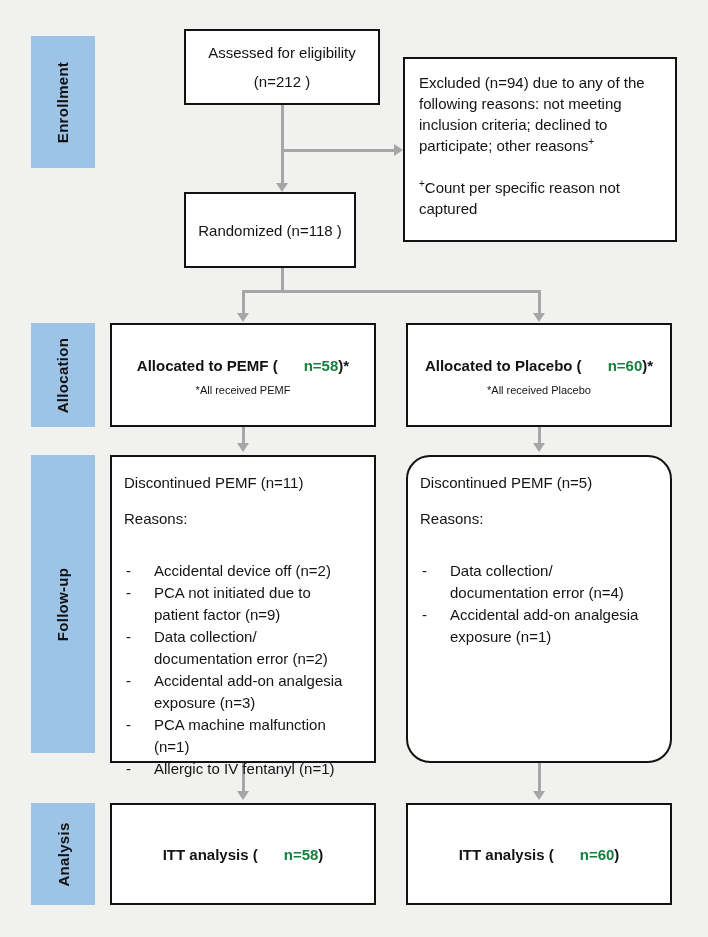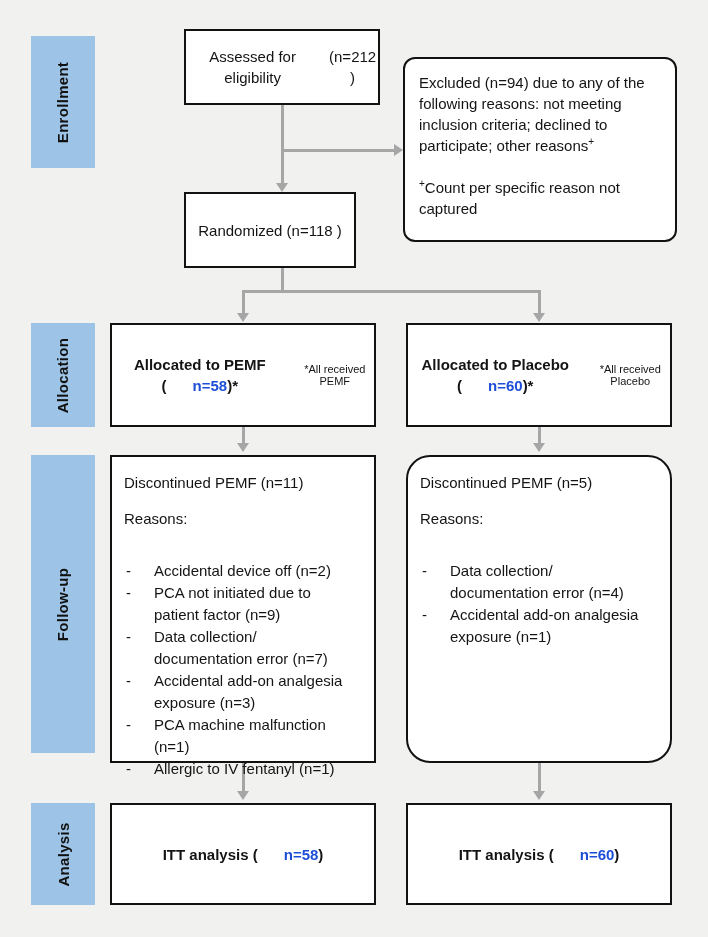--- a/index.html
+++ b/index.html
@@ -16,27 +16,27 @@
   }
   .band-label{
     transform:rotate(-90deg);white-space:nowrap;
     font-weight:bold;font-size:15px;letter-spacing:.3px;color:#111;
   }
   
   .box{
     position:absolute;background:#ffffff;border:2.5px solid #121212;
     box-sizing:border-box;
   }
-  .center{display:flex;flex-direction:row;align-items:center;justify-content:center;text-align:center;gap:8px;}
+  .center{display:flex;flex-direction:column;align-items:center;justify-content:center;text-align:center;gap:8px;}
   .txt{font-size:15px;line-height:21px;}
   .bold{font-weight:bold;}
-  .red{color:#1d4ed8;margin-left:26px;}
+  .red{color:#15803d;margin-left:26px;}
   .alloc-sub{font-size:11px;}
   
-  .xbox{padding:13px 12px 0 14px;font-size:15px;line-height:21px;border-radius:12px;}
+  .xbox{padding:13px 12px 0 14px;font-size:15px;line-height:21px;}
   .xbox p{margin:0;}
   .x-note{margin-top:21px !important;}
   sup{font-size:10px;line-height:0;}
   
   .fu{padding:15px 16px 0 12px;font-size:15px;line-height:22px;}
   .fu-title{margin-bottom:14px;}
   .fu-reasons{margin-bottom:30px;}
   .fu-item{display:flex;}
   .fu-item .dash{width:28px;flex:none;padding-left:2px;}
   .fu-item .itxt{flex:1;}
@@ -115,21 +115,21 @@
       <div class="fu-item">
         <span class="dash">-</span>
         <span class="itxt">Accidental device off (n=2)</span>
       </div>
       <div class="fu-item">
         <span class="dash">-</span>
         <span class="itxt">PCA not initiated due to patient factor (n=9)</span>
       </div>
       <div class="fu-item">
         <span class="dash">-</span>
-        <span class="itxt">Data collection/ documentation error (n=7)</span>
+        <span class="itxt">Data collection/ documentation error (n=2)</span>
       </div>
       <div class="fu-item">
         <span class="dash">-</span>
         <span class="itxt">Accidental add-on analgesia exposure (n=3)</span>
       </div>
       <div class="fu-item">
         <span class="dash">-</span>
         <span class="itxt">PCA machine malfunction (n=1)</span>
       </div>
       <div class="fu-item">

